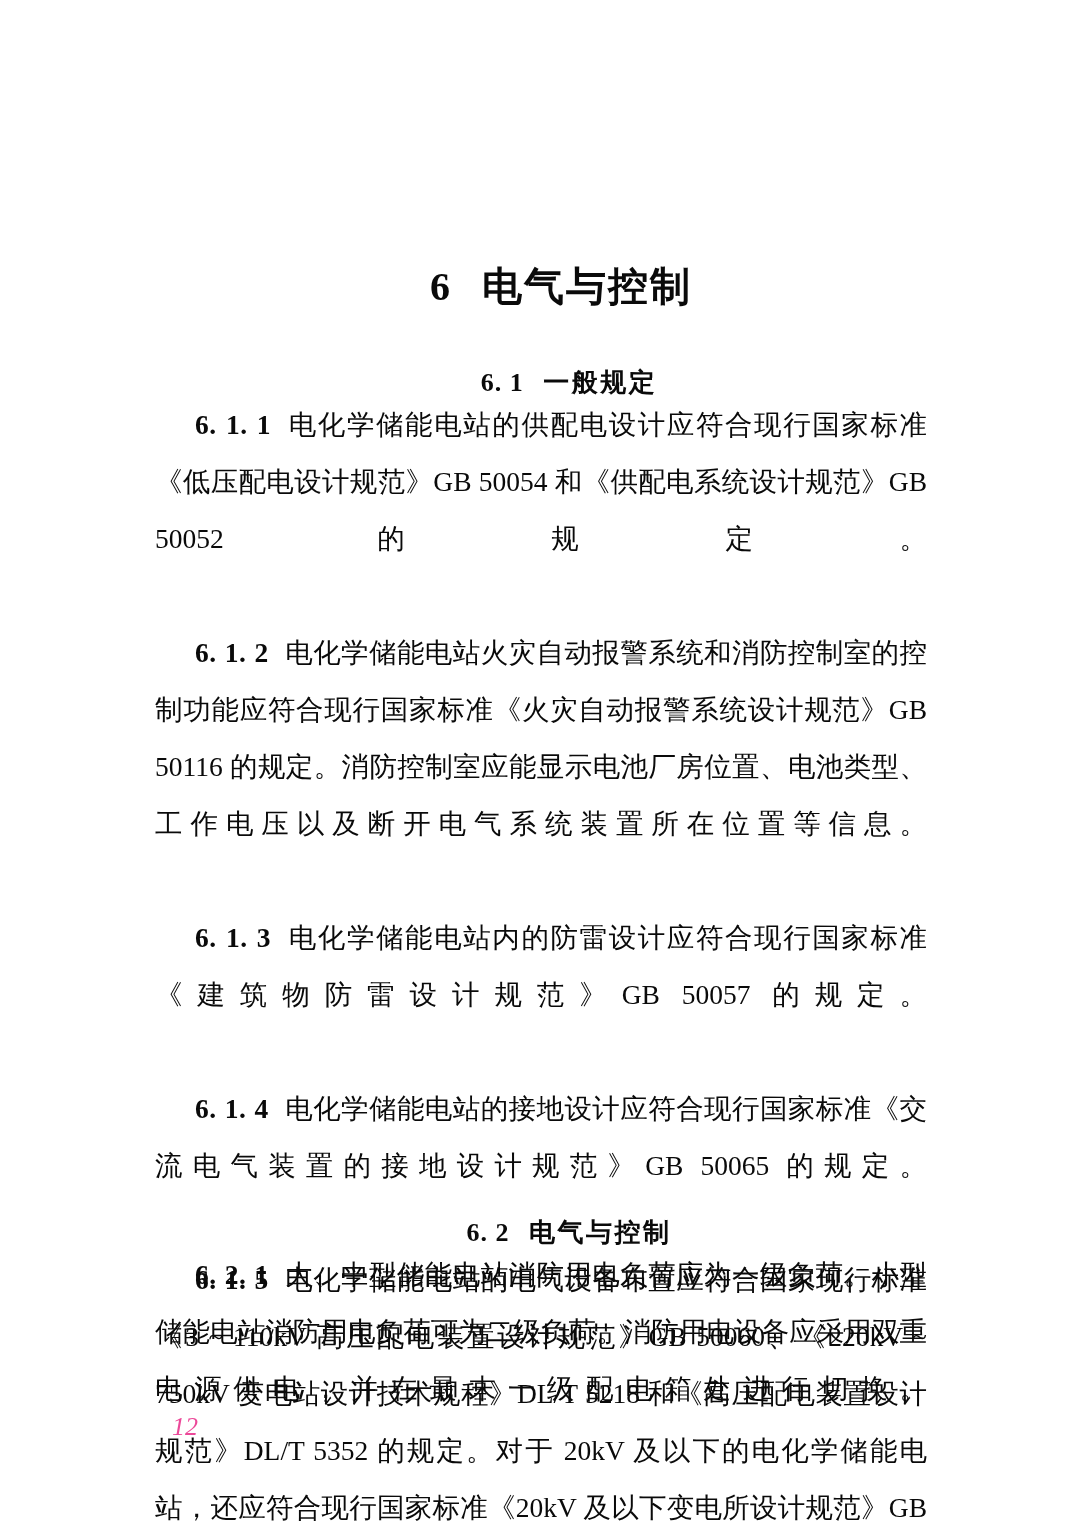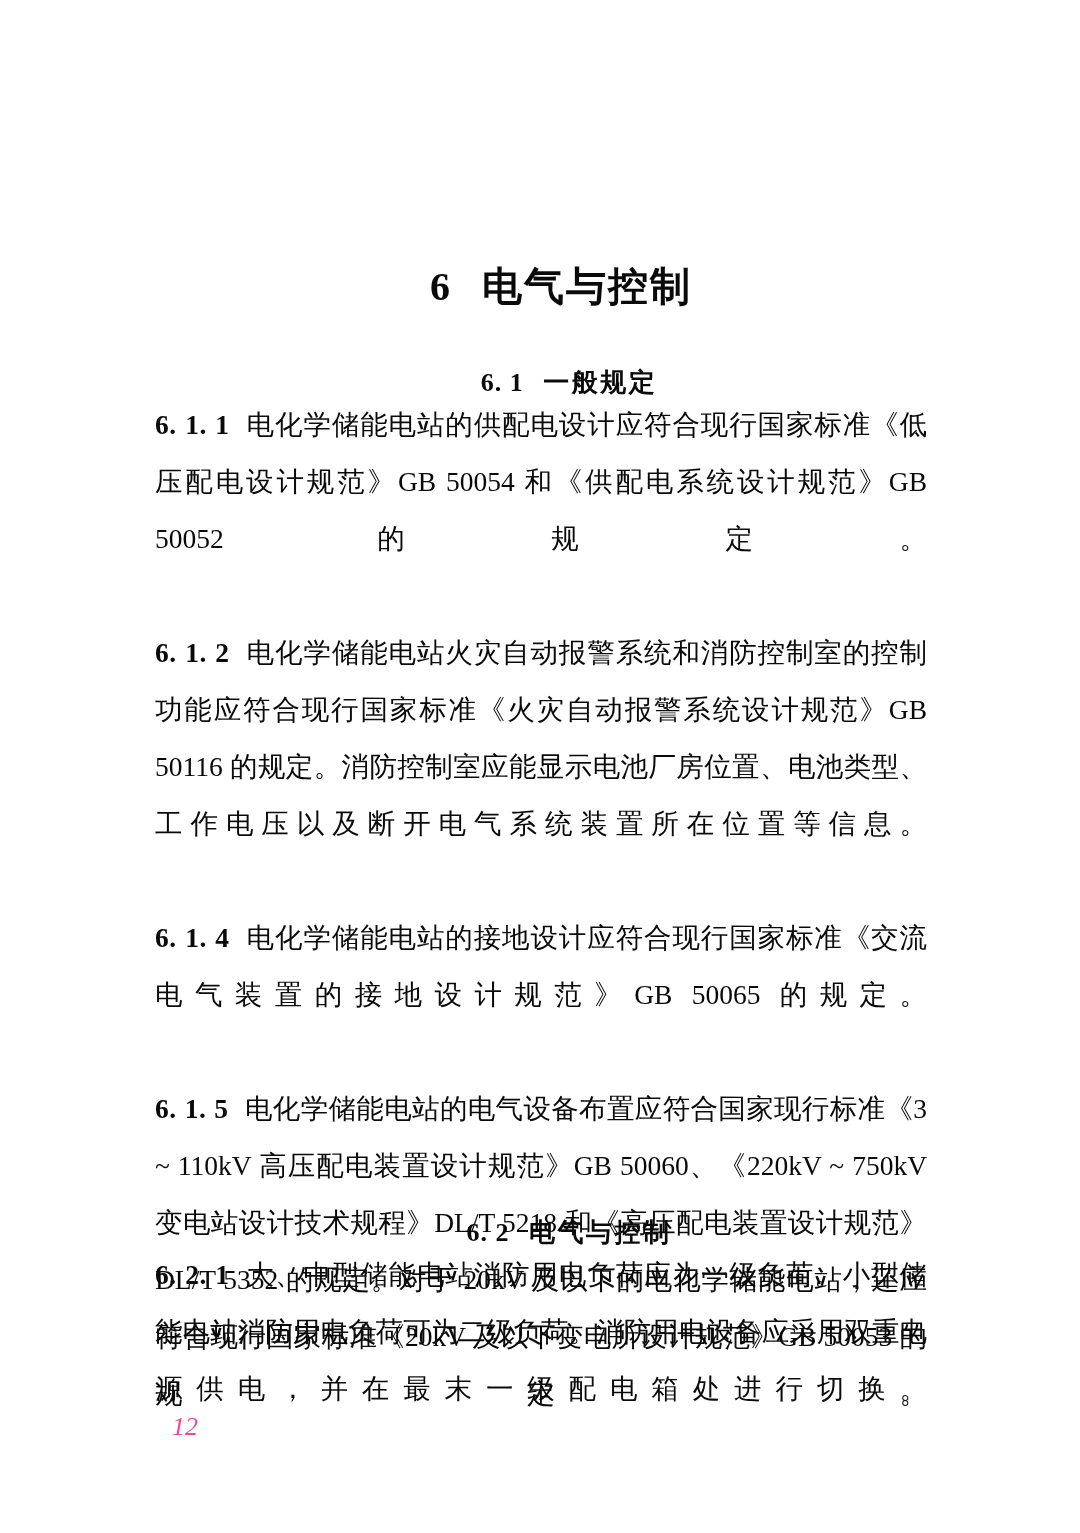--- a/index.html
+++ b/index.html
@@ -90,20 +90,21 @@
     margin: 0;
     text-align: justify;
     text-justify: inter-character;
     text-indent: 0;
   }
   .clause-num {
     font-weight: bold;
     font-family: "Liberation Serif", "DejaVu Serif", serif;
     letter-spacing: 0.6px;
     margin-right: 16px;
+    margin-left: 40px;
   }
   .clause-body {
     font-family: "Liberation Serif", "DejaVu Serif", serif;
   }
 
   #block-6-1 { top: 396px; }
   #block-6-2 { top: 1246px; }
 
   
   .clause::after {
@@ -133,20 +134,21 @@
     <span class="num">6</span><span class="gap">&nbsp;&nbsp;&nbsp;</span><span class="cn">电气与控制</span>
   </div>
 
   <div class="section-heading" id="heading-6-1">
     <span class="num">6. 1</span><span class="gap">&nbsp;&nbsp;&nbsp;</span><span class="cn">一般规定</span>
   </div>
 
   <div class="body-block" id="block-6-1">
     <p class="clause"><span class="clause-num">6. 1. 1</span><span class="clause-body">电化学储能电站的供配电设计应符合现行国家标准《低压配电设计规范》GB 50054 和《供配电系统设计规范》GB 50052 的规定。</span></p>
     <p class="clause"><span class="clause-num">6. 1. 2</span><span class="clause-body">电化学储能电站火灾自动报警系统和消防控制室的控制功能应符合现行国家标准《火灾自动报警系统设计规范》GB 50116 的规定。消防控制室应能显示电池厂房位置、电池类型、工作电压以及断开电气系统装置所在位置等信息。</span></p>
+    <p class="clause"><span class="clause-num">6. 1. 3</span><span class="clause-body">电化学储能电站内的防雷设计应符合现行国家标准《建筑物防雷设计规范》GB 50057 的规定。</span></p>
     <p class="clause"><span class="clause-num">6. 1. 4</span><span class="clause-body">电化学储能电站的接地设计应符合现行国家标准《交流电气装置的接地设计规范》GB 50065 的规定。</span></p>
     <p class="clause"><span class="clause-num">6. 1. 5</span><span class="clause-body">电化学储能电站的电气设备布置应符合国家现行标准《3 ~ 110kV 高压配电装置设计规范》GB 50060、《220kV ~ 750kV 变电站设计技术规程》DL/T 5218 和《高压配电装置设计规范》DL/T 5352 的规定。对于 20kV 及以下的电化学储能电站，还应符合现行国家标准《20kV 及以下变电所设计规范》GB 50053 的规定。</span></p>
   </div>
 
   <div class="section-heading" id="heading-6-2">
     <span class="num">6. 2</span><span class="gap">&nbsp;&nbsp;&nbsp;</span><span class="cn">电气与控制</span>
   </div>
 
   <div class="body-block" id="block-6-2">
     <p class="clause"><span class="clause-num">6. 2. 1</span><span class="clause-body">大、中型储能电站消防用电负荷应为一级负荷。小型储能电站消防用电负荷可为二级负荷。消防用电设备应采用双重电源供电，并在最末一级配电箱处进行切换。</span></p>

